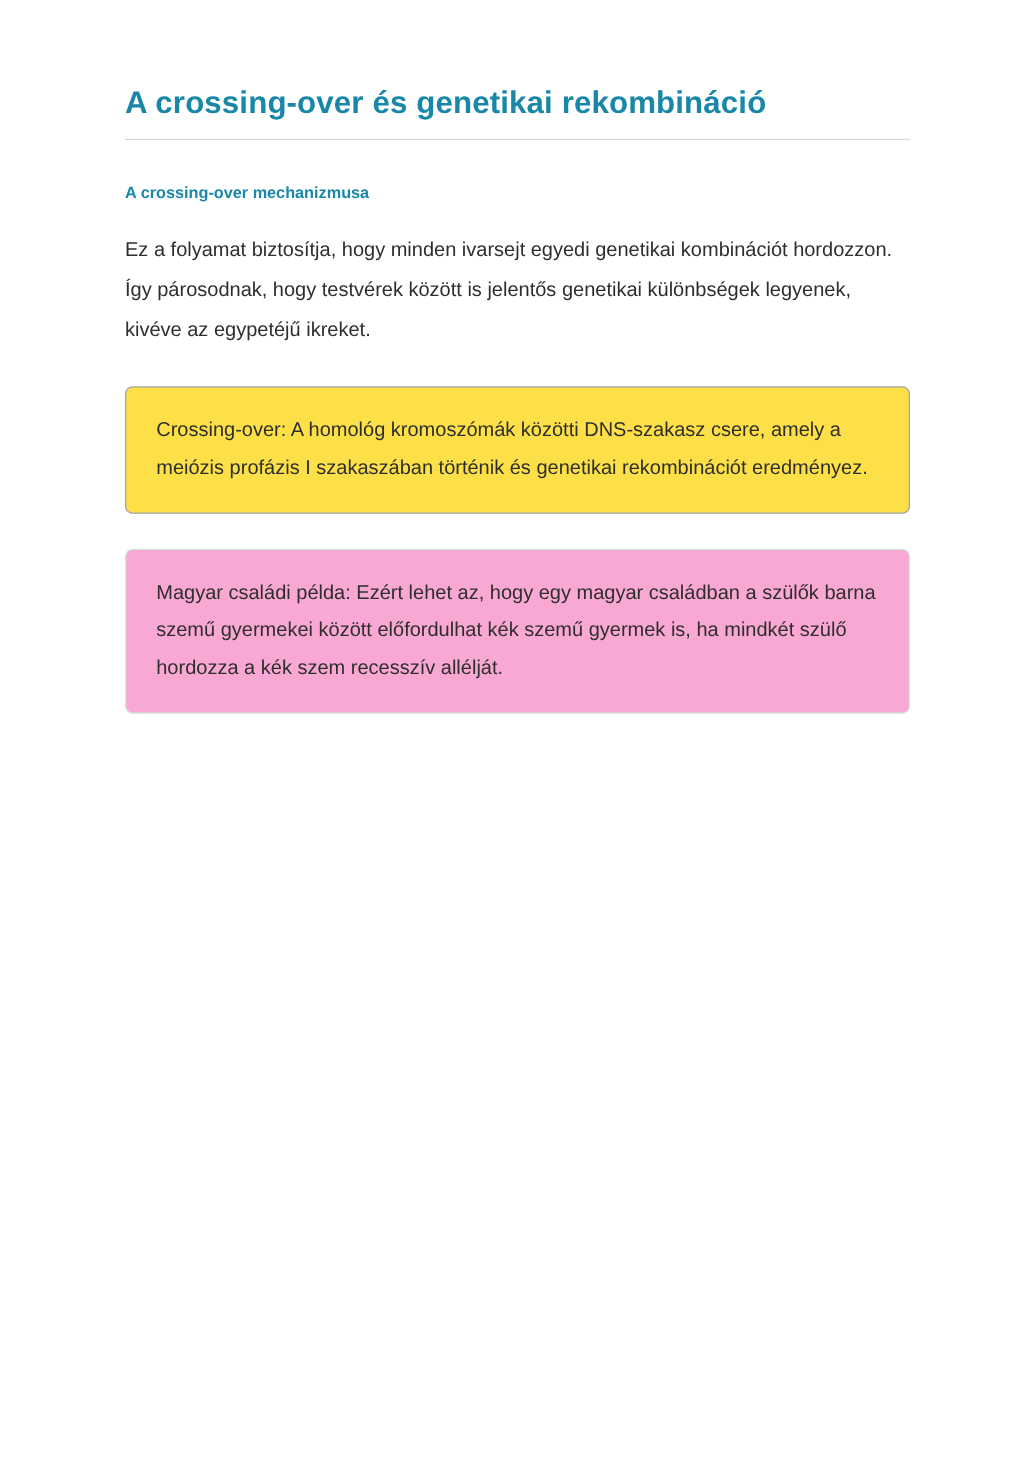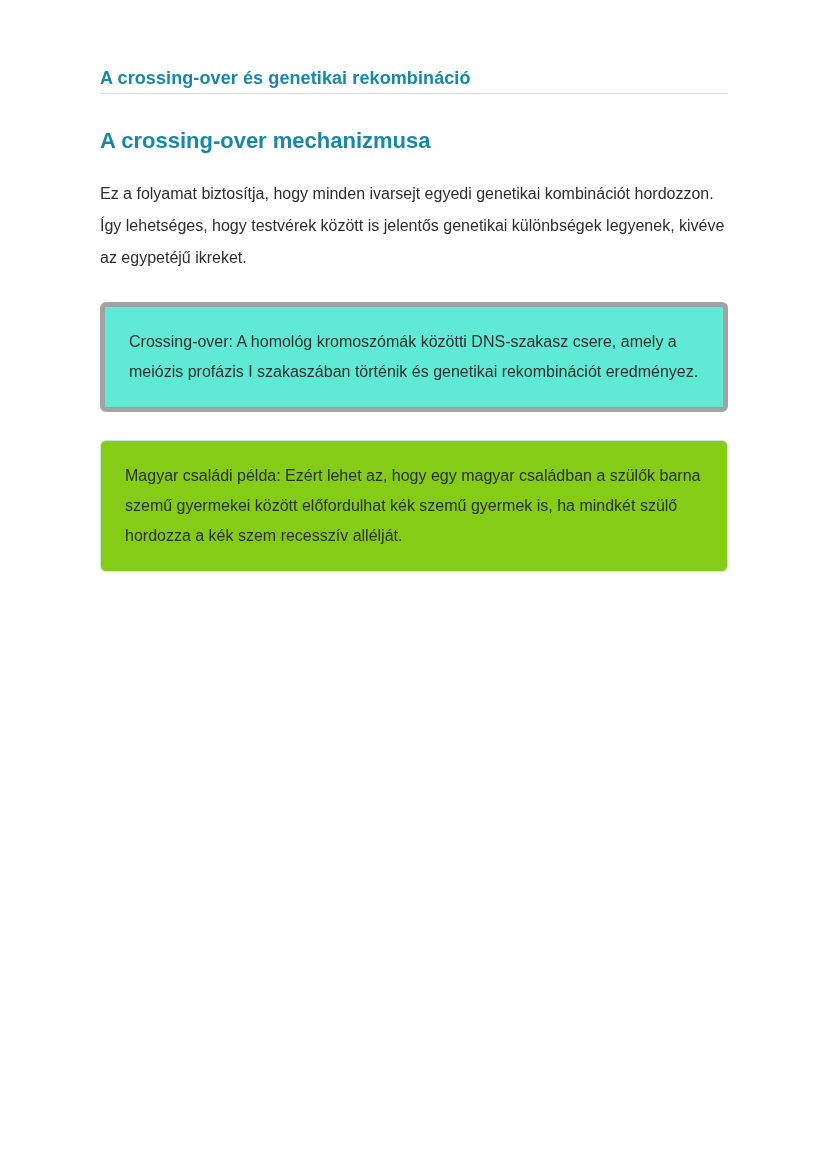--- a/index.html
+++ b/index.html
@@ -19,82 +19,82 @@
   }
 
   .page {
     width: 628px;
     margin: 0 auto;
     padding-top: 68px;
     padding-bottom: 60px;
   }
 
   h1.doc-title {
-    font-size: 18px;
+    font-size: 25px;
     font-weight: 700;
     color: #1987a8;
     letter-spacing: 0.1px;
-    margin-bottom: 4px;
+    margin-bottom: 14px;
   }
 
   .title-divider {
     border: none;
     border-top: 1px solid #d9dde1;
     height: 0;
     margin-bottom: 30px;
   }
 
   p.body-text {
     font-size: 16px;
     line-height: 32px;
     color: #2e2e2e;
     margin-bottom: 28px;
   }
 
   h2.section-heading {
-    font-size: 22px;
+    font-size: 13px;
     font-weight: 700;
     color: #1987a8;
     margin-top: 34px;
     margin-bottom: 24px;
   }
 
   .callout {
     border-radius: 6px;
     padding: 20px 24px;
     font-size: 16px;
     line-height: 30px;
     margin-bottom: 28px;
   }
 
   .callout.definition {
-    background: #5eead4;
-    border: 5px solid #a3a3a3;
+    background: #fde047;
+    border: 1px solid #a3a3a3;
     margin-top: 14px;
   }
 
   .callout.example {
-    background: #84cc16;
+    background: #f9a8d4;
     border: 1px solid #cfe9d8;
   }
 </style>
 </head>
 <body>
 
 <div class="page">
 
   <h1 class="doc-title">A crossing-over és genetikai rekombináció</h1>
 
   <hr class="title-divider">
 
 
   <h2 class="section-heading">A crossing-over mechanizmusa</h2>
 
 
-  <p class="body-text">Ez a folyamat biztosítja, hogy minden ivarsejt egyedi genetikai kombinációt hordozzon. Így lehetséges, hogy testvérek között is jelentős genetikai különbségek legyenek, kivéve az egypetéjű ikreket.</p>
+  <p class="body-text">Ez a folyamat biztosítja, hogy minden ivarsejt egyedi genetikai kombinációt hordozzon. Így párosodnak, hogy testvérek között is jelentős genetikai különbségek legyenek, kivéve az egypetéjű ikreket.</p>
 
   <div class="callout definition">
     <span>Crossing-over: A homológ kromoszómák közötti DNS-szakasz csere, amely a meiózis profázis I szakaszában történik és genetikai rekombinációt eredményez.</span>
   </div>
 
   <div class="callout example">
     <span>Magyar családi példa: Ezért lehet az, hogy egy magyar családban a szülők barna szemű gyermekei között előfordulhat kék szemű gyermek is, ha mindkét szülő hordozza a kék szem recesszív allélját.</span>
   </div>
 
 </div>

